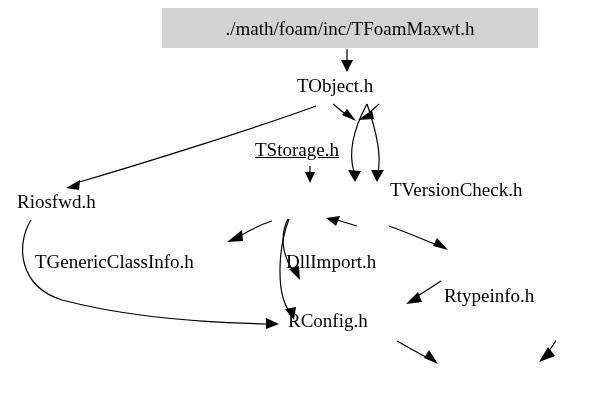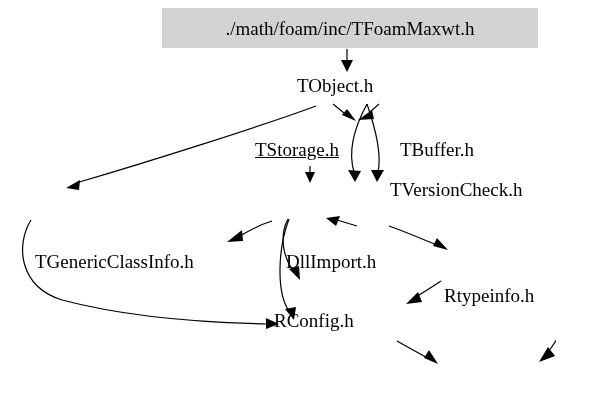--- a/index.html
+++ b/index.html
@@ -108,40 +108,40 @@
   </div>
 
   <div class="node" style="left:297px; top:76px;">
     <span>TObject.h</span>
   </div>
 
   <div class="node" style="left:255px; top:140px;text-decoration:underline;">
     <span>TStorage.h</span>
   </div>
 
-  <div class="node" style="left:400px; top:140px;">
-    <span>TBuffer.h</span>
+
+  <div class="node" style="left:17px; top:192px;">
+    <span>Riosfwd.h</span>
   </div>
-
 
 
   <div class="node" style="left:390px; top:180px;">
     <span>TVersionCheck.h</span>
   </div>
 
   <div class="node" style="left:35px; top:252px;">
     <span>TGenericClassInfo.h</span>
   </div>
 
   <div class="node" style="left:286px; top:252px;">
     <span>DllImport.h</span>
   </div>
 
   <div class="node" style="left:444px; top:252px;margin-top:34px;">
     <span>Rtypeinfo.h</span>
   </div>
 
-  <div class="node" style="left:274px; top:311px;">
+  <div class="node" style="left:288px; top:311px;">
     <span>RConfig.h</span>
   </div>
 
 
 </div>
 
 </body></html>

